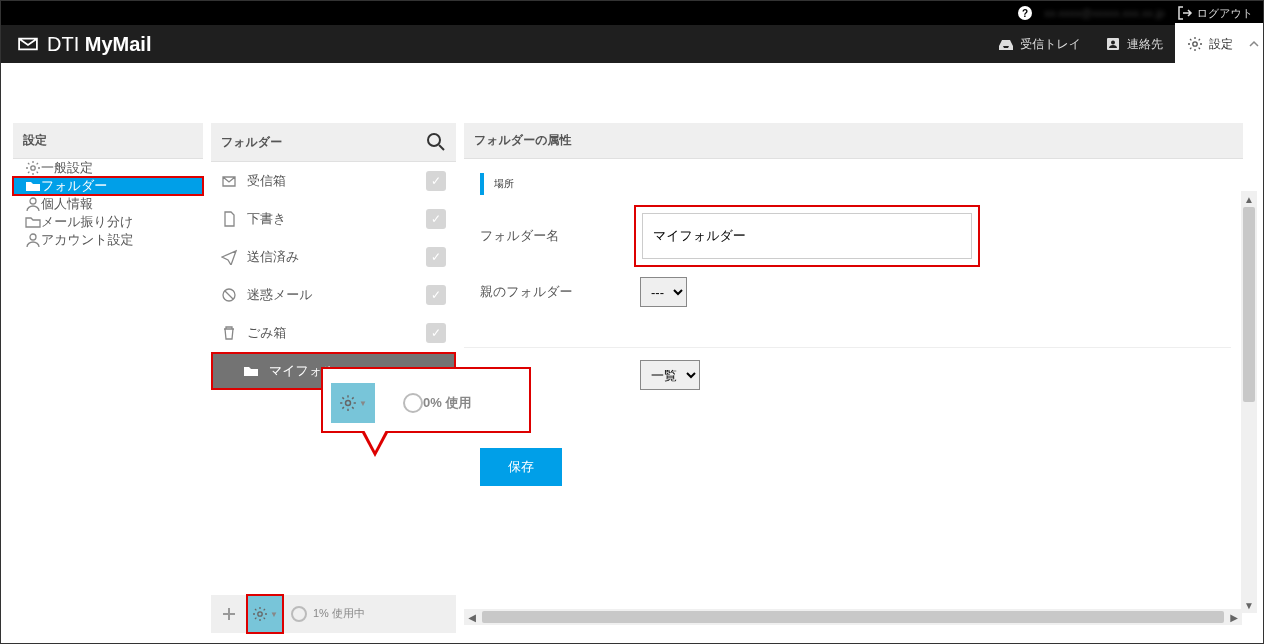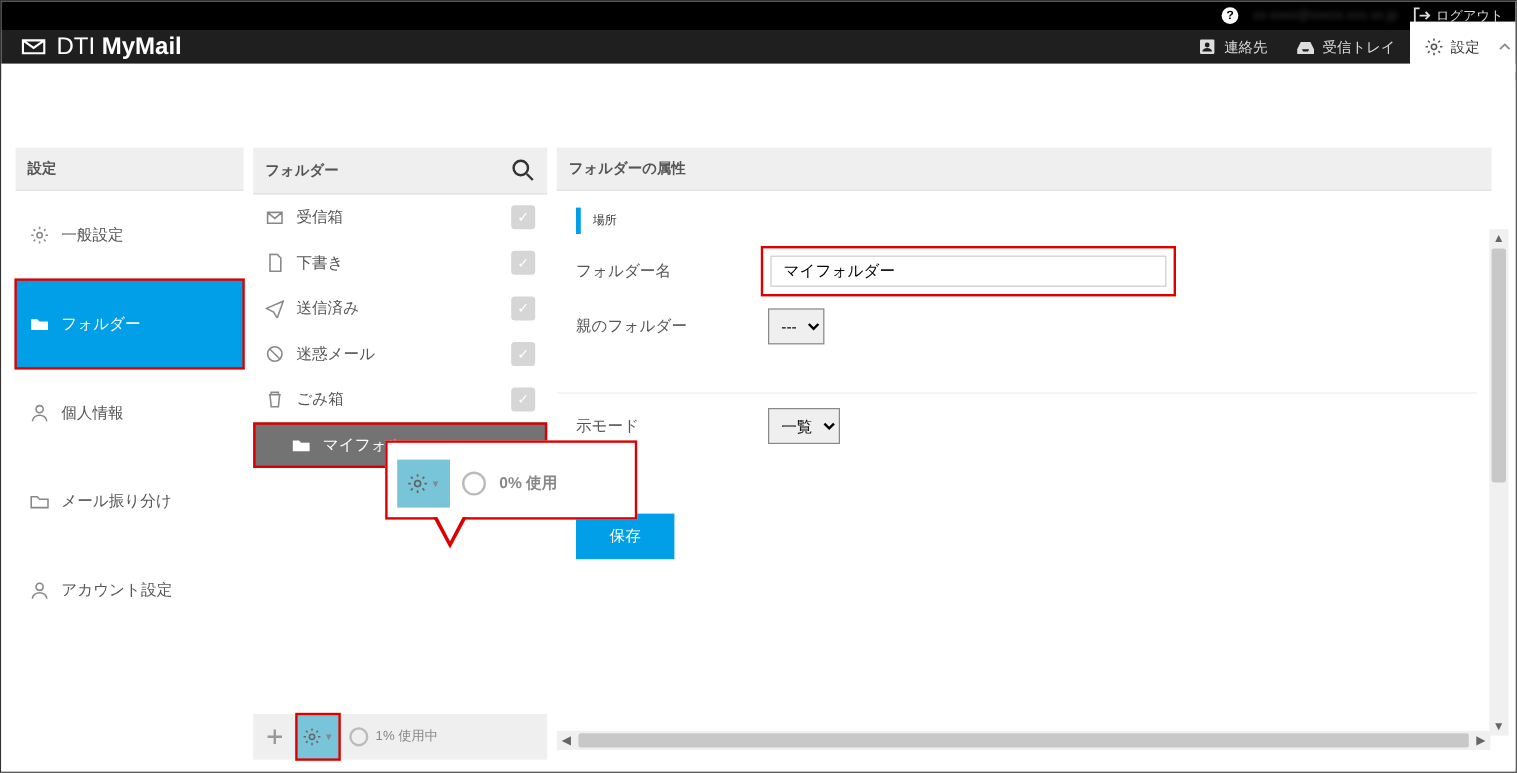--- a/index.html
+++ b/index.html
@@ -4,41 +4,41 @@
   <style>
     * { margin: 0; padding: 0; box-sizing: border-box; font-family: "Hiragino Sans", "Meiryo", sans-serif; }
     body { width: 1264px; height: 644px; background: #fff; overflow: hidden; position: relative; border: 1px solid #333; }
 
     
     .topbar-mini { background: #000; height: 24px; display: flex; justify-content: flex-end; align-items: center; padding: 0 10px; color: #ddd; font-size: 11px; gap: 12px; }
     .topbar-mini .help { width: 14px; height: 14px; border-radius: 50%; background: #fff; color: #000; display:flex; align-items:center; justify-content:center; font-size:10px; font-weight:bold; }
     .blurred { filter: blur(2px); opacity: 0.4; color:#888; }
     .logout-link { display:flex; align-items:center; gap:4px; cursor:pointer; }
 
-    .header { background: #1f1f1f; height: 28px; display: flex; align-items: center; justify-content: space-between; padding: 0 0 0 16px; }
+    .header { background: #1f1f1f; height: 38px; display: flex; align-items: center; justify-content: space-between; padding: 0 0 0 16px; }
     .brand { display:flex; align-items:center; gap:8px; }
     .brand-icon { width:22px; height:16px; }
     .brand-text { color:#fff; font-size:20px; }
     .brand-text .thin { font-weight:300; }
     .brand-text .bold { font-weight:700; }
 
     .nav { display:flex; align-items:stretch; height:42px; }
     .nav-item { display:flex; align-items:center; gap:6px; padding:0 12px; color:#ddd; font-size:12px; cursor:pointer; }
     .nav-item.active { background:#fff; color:#333; }
     .nav-chevron { width:18px; display:flex; align-items:center; justify-content:center; color:#aaa; background:#fff;}
 
     
     .workspace { position:absolute; top:66px; left:0; right:0; bottom:0; background:#fff; }
     .columns { position:absolute; top:56px; left:12px; right:20px; bottom:10px; display:flex; gap:8px; }
 
     
     .settings { width:190px; }
     .panel-title { background:#efefef; color:#555; font-size:12px; font-weight:bold; padding:9px 10px; border-bottom:1px solid #e0e0e0; }
     .settings-list { }
-    .settings-item { display:flex; align-items:center; gap:10px; padding:28px 12px; font-size:13px; color:#555; cursor:pointer; }
+    .settings-item { display:flex; align-items:center; padding:0 12px; font-size:13px; color:#555; cursor:pointer; }
     .settings-item.active { background:#009fe8; color:#fff; }
     .settings .red-outline { outline:2px solid #d00; outline-offset:-1px; }
 
     
     .folders { width:245px; display:flex; flex-direction:column; }
     .folders .panel-title { display:flex; justify-content:space-between; align-items:center; }
     .search-icon { color:#444; }
     .folder-list { flex:1; }
     .folder-item { display:flex; align-items:center; justify-content:space-between; padding:9px 10px; font-size:13px; color:#555; cursor:pointer; }
     .folder-item .left { display:flex; align-items:center; gap:10px; }
@@ -56,21 +56,21 @@
     .foot-red { outline:2px solid #d00; outline-offset:-1px; }
 
     
     .properties { flex:1; position:relative; }
     .properties .panel-title { }
     .prop-body { position:absolute; top:32px; left:0; right:12px; bottom:24px; overflow:auto; padding:6px 0 0 0; }
     .section { padding:12px 16px 24px; border-bottom:1px solid #eee; }
     .section-label { border-left:4px solid #009fe8; padding:4px 10px; font-size:10px; color:#333; margin-bottom:16px; display:inline-block; }
     .field { display:flex; align-items:center; gap:40px; margin-bottom:16px; }
     .field label { width:120px; font-size:13px; color:#555; }
-    .text-input { width:330px; height:26px; border:1px solid #ccc; padding:0 10px; font-size:13px; }
+    .text-input { width:330px; height:46px; border:1px solid #ccc; padding:0 10px; font-size:13px; }
     .red-field { outline:2px solid #d00; outline-offset:4px; padding:2px; }
     select { height:30px; border:1px solid #888; font-size:13px; padding:2px 6px; }
 
     .save-btn { background:#009fe8; color:#fff; border:none; padding:10px 28px; font-size:13px; cursor:pointer; margin:18px 16px; }
 
     .h-scroll { position:absolute; left:0; right:1px; bottom:8px; height:16px; background:#f0f0f0; }
     .h-scroll::before { content:""; position:absolute; left:18px; right:18px; top:2px; bottom:2px; background:#c8c8c8; border-radius:2px;}
     .h-scroll .arrow-l, .h-scroll .arrow-r { position:absolute; top:0; width:16px; height:16px; display:flex;align-items:center;justify-content:center;color:#666;font-size:10px;}
     .h-scroll .arrow-l{left:0;} .h-scroll .arrow-r{right:0;}
 
@@ -81,21 +81,21 @@
 
     
     .popup { position:absolute; left:320px; top:366px; width:210px; background:#fff; border:2px solid #d00; z-index:50; }
     .popup-inner { padding:8px; }
     .menu { background:#474747; }
     .menu-item { padding:10px 14px; font-size:14px; color:#bbb; }
     .menu-item.active { background:#009fe8; color:#fff; }
     .popup-footer { display:flex; align-items:center; height:40px; margin-top:6px; }
     .popup-footer .gear-box { width:44px; height:40px; background:#78c5d9; display:flex;align-items:center;justify-content:center; color:#666;}
     .popup-footer .gear-box .caret{ font-size:8px; margin-left:2px; color:#888;}
-    .popup-footer .usage2 { display:flex;align-items:center; gap:11px; color:#888; font-size:13px; font-weight:bold; margin-left:10px;}
+    .popup-footer .usage2 { display:flex;align-items:center; gap:0; color:#888; font-size:13px; font-weight:bold; margin-left:28px;}
     .popup-footer .ring { width:20px; height:20px; border:2px solid #bbb; border-radius:50%; }
     .popup-tail { position:absolute; left:38px; bottom:-26px; width:0;height:0; border-left:14px solid transparent; border-right:14px solid transparent; border-top:26px solid #d00; }
     .popup-tail::after{ content:""; position:absolute; left:-11px; top:-27px; width:0;height:0; border-left:11px solid transparent; border-right:11px solid transparent; border-top:21px solid #fff;}
 
     
     .ico { width:16px; height:16px; display:inline-flex; }
     svg { display:block; }
   </style>
 </head>
 <body>
@@ -115,31 +115,31 @@
   <div class="brand">
     <svg class="brand-icon" viewBox="0 0 24 18">
         <path fill="#fff" d="M2 2h20v14H2z" opacity="0"></path>
         <path fill="none" stroke="#fff" stroke-width="2" d="M2 3h20v12H2zM2 3l10 7L22 3"></path>
       </svg>
     <span class="brand-text"><span class="thin">DTI </span><span class="bold">MyMail</span></span>
   </div>
   <div class="nav">
     <div class="nav-item">
       <svg class="ico" viewBox="0 0 16 16" fill="#ddd">
+          <path d="M1 10l3-6h8l3 6v4H1zM1 10h4l1 2h4l1-2h4"></path>
+        </svg>
+      <span>受信トレイ</span>
+    </div>
+    <div class="nav-item">
+      <svg class="ico" viewBox="0 0 16 16" fill="#ddd">
           <rect x="2" y="2" width="12" height="12" rx="1"></rect>
           <circle cx="8" cy="6.5" r="2" fill="#1f1f1f"></circle>
           <path d="M4 12c0-2 2-3 4-3s4 1 4 3" fill="#1f1f1f"></path>
         </svg>
       <span>連絡先</span>
-    </div>
-    <div class="nav-item">
-      <svg class="ico" viewBox="0 0 16 16" fill="#ddd">
-          <path d="M1 10l3-6h8l3 6v4H1zM1 10h4l1 2h4l1-2h4"></path>
-        </svg>
-      <span>受信トレイ</span>
     </div>
     <div class="nav-item active">
       <svg class="ico" viewBox="0 0 16 16" fill="none" stroke="#555" stroke-width="1.3">
           <circle cx="8" cy="8" r="2.2"></circle>
           <path d="M8 1v2M8 13v2M1 8h2M13 8h2M3 3l1.4 1.4M11.6 11.6 13 13M13 3l-1.4 1.4M4.4 11.6 3 13"></path>
         </svg>
       <span>設定</span>
     </div>
     <div class="nav-chevron">
       <svg width="10" height="10" viewBox="0 0 10 10">

